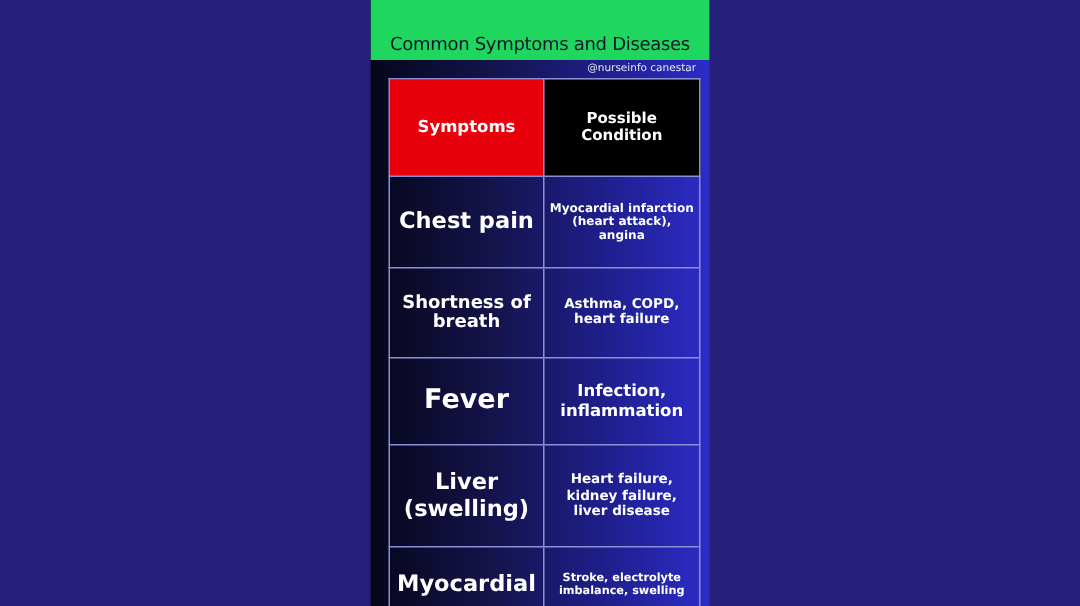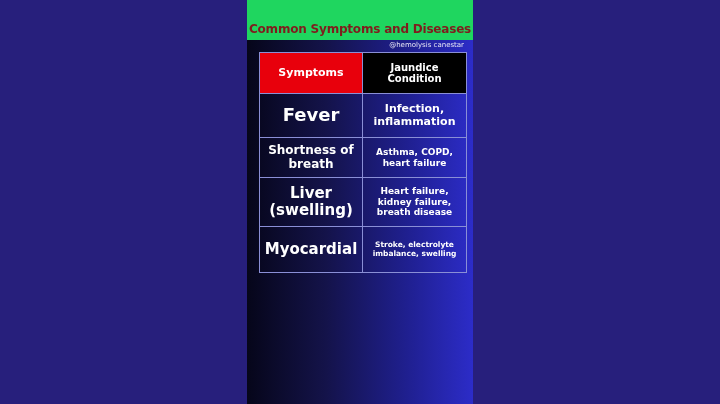--- a/index.html
+++ b/index.html
@@ -14,71 +14,75 @@
       background: linear-gradient(90deg, #06061a 0%, #14134a 35%, #1f1f8e 70%, #2c2cc8 100%);
       overflow: hidden;
     }
     .title-bar {
       position: absolute; left: 0; top: 0; width: 226px; height: 40px;
       background: #1fd65f;
       display: flex; align-items: flex-end; justify-content: center;
       padding-bottom: 4px; box-sizing: border-box;
     }
     .title-bar span {
-      color: #7f1d1d; font-weight: bold; font-size: 12px; letter-spacing: -0.2px;
+      color: #0f172a; font-weight: normal; font-size: 12px; letter-spacing: -0.2px;
       white-space: nowrap;
     }
     .watermark {
       position: absolute; right: 9px; top: 41px;
       color: #e6e6f5; font-size: 7px; white-space: nowrap;
     }
     table {
       position: absolute; left: 12px; top: 52px; width: 208px;
       border-collapse: collapse;
       table-layout: fixed;
     }
     td, th {
       border: 1px solid #8a8fd6;
-      color: #ffffff; font-weight: bold; text-align: center; padding: 4px 2px;
+      color: #ffffff; font-weight: bold; text-align: center; padding: 16px 2px;
       line-height: 1.15;
     }
     th.sym { background: #e8000c; font-size: 11px; height: 32px; width: 98px; }
     th.cond { background: #000000; font-size: 10px; height: 32px; }
     td.s { font-size: 15px; }
     td.s.small { font-size: 12px; }
     td.c { font-size: 9px; }
     td.c.tiny { font-size: 7.5px; }
     td.c.big { font-size: 11px; }
   </style>
 </head>
 <body>
 
 <div class="panel">
   <div class="title-bar">
     <span>Common Symptoms and Diseases</span>
   </div>
-  <div class="watermark">@hemolysis canestar</div>
+  <div class="watermark">@nurseinfo canestar</div>
 
   <table>
     <tbody>
         <tr>
       <th class="sym">Symptoms</th>
-      <th class="cond">Jaundice Condition</th>
+      <th class="cond">Possible Condition</th>
+    </tr>
+    <tr style="height:38px">
+      <td class="s">Chest pain</td>
+      <td class="c" style="font-size:8px">Myocardial infarction (heart attack), angina</td>
+    </tr>
+    <tr style="height:40px">
+      <td class="s small">Shortness of breath</td>
+      <td class="c">Asthma, COPD, heart failure</td>
     </tr>
     <tr style="height:44px">
       <td class="s" style="font-size:18px">Fever</td>
       <td class="c big">Infection, inflammation</td>
     </tr>
-    <tr style="height:40px">
-      <td class="s small">Shortness of breath</td>
-      <td class="c">Asthma, COPD, heart failure</td>
-    </tr>
     <tr style="height:49px">
       <td class="s">Liver (swelling)</td>
-      <td class="c">Heart failure, kidney failure, breath disease</td>
+      <td class="c">Heart failure, kidney failure, liver disease</td>
     </tr>
     <tr style="height:46px">
       <td class="s">Myocardial</td>
       <td class="c tiny">Stroke, electrolyte imbalance, swelling</td>
     </tr>
   </tbody>
     </table>
 </div>
 
 </body></html>

